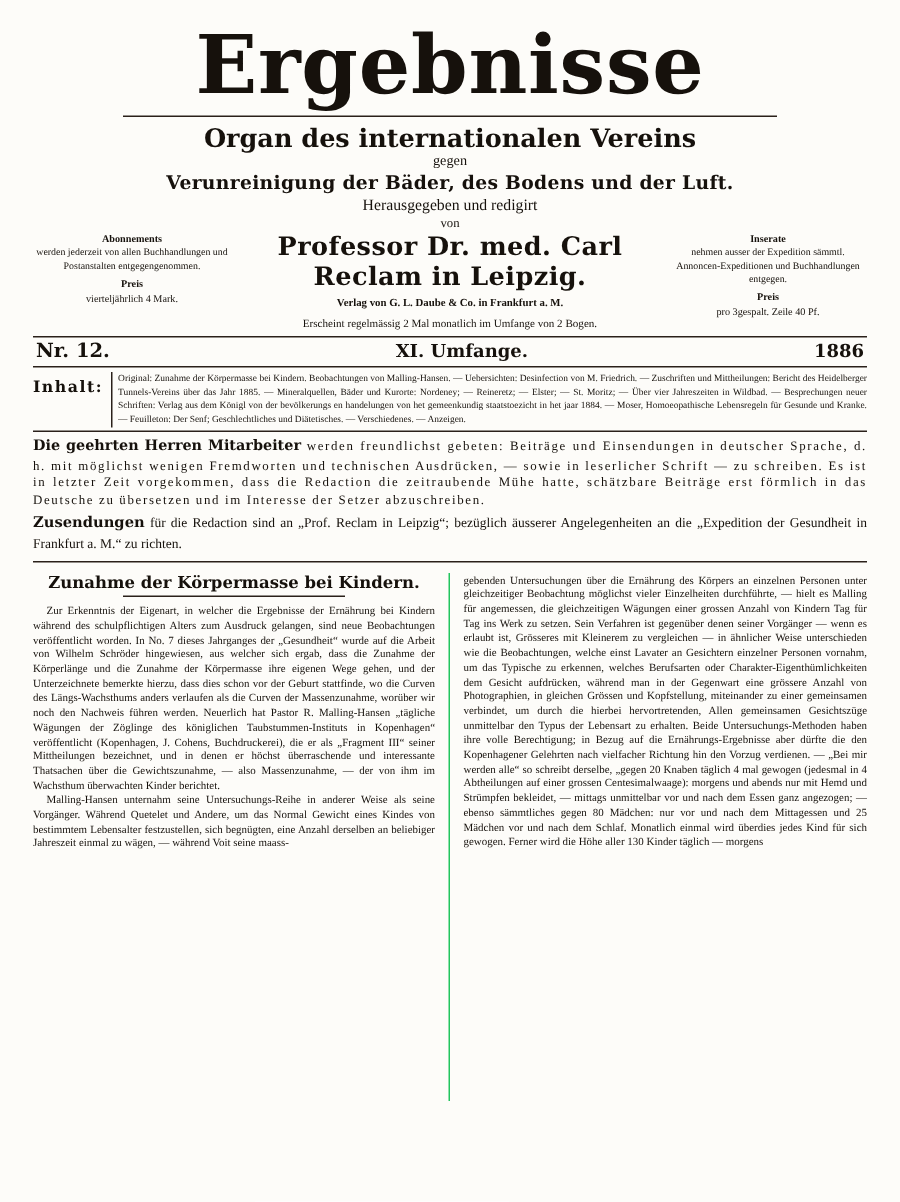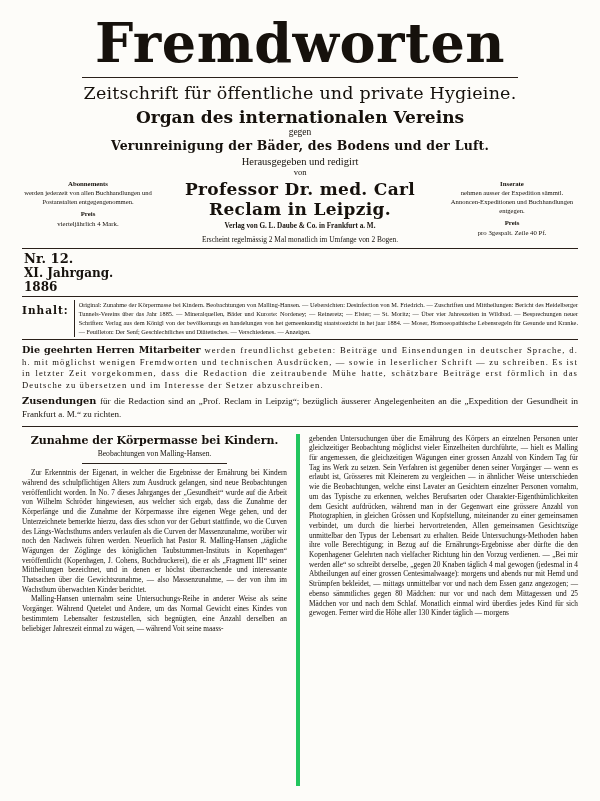--- a/index.html
+++ b/index.html
@@ -127,21 +127,20 @@
     margin: 4px 0 0 0;
   }
   .issue-line {
     display: flex;
     align-items: baseline;
     justify-content: space-between;
     font-family: "DejaVu Serif", serif;
     font-weight: 700;
     padding: 2px 2px 2px 2px;
     font-size: 11.5px;
-    flex-direction: column;
   }
   .issue-no { font-size: 13px; }
   .issue-vol { font-size: 12px; }
   .issue-year { font-size: 12px; }
   .issue-rule-bottom {
     border: 0;
     border-top: 1px solid #2a201a;
     margin: 0;
   }
   
@@ -210,21 +209,21 @@
   }
   .col {
     width: 50%;
     box-sizing: border-box;
     font-size: 7.3px;
     line-height: 1.33;
     text-align: justify;
   }
   .col.left {
     padding-right: 9px;
-    border-right: 4px solid #22c55e;
+    border-right: 1px solid #22c55e;
   }
   .col.right {
     padding-left: 9px;
   }
   .article-title {
     text-align: center;
     font-family: "DejaVu Serif", serif;
     font-weight: 700;
     font-size: 11px;
     margin: 0 0 1px 0;
@@ -245,23 +244,22 @@
     text-indent: 9px;
   }
   p.body-p.noindent { text-indent: 0; }
 </style>
 </head>
 <body>
 
 <div class="page">
 
   <div class="masthead">
-    <div class="journal-title">Fremdworten</div>
+    <div class="journal-title">Ergebnisse</div>
     <hr class="rule-thin">
-    <div class="subtitle">Zeitschrift für öffentliche und private Hygieine.</div>
     <div class="organ">Organ des internationalen Vereins</div>
     <div class="gegen">gegen</div>
     <div class="organ2">Verunreinigung der Bäder, des Bodens und der Luft.</div>
     <div class="edited">Herausgegeben und redigirt</div>
     <div class="von">von</div>
   </div>
 
   <div class="imprint">
     <div class="imprint-col">
       <span class="hdr">Abonnements</span>
@@ -282,21 +280,21 @@
       <div class="price-line" style="margin-top:3px;">
         <span class="hdr">Preis</span>
         <span>pro 3gespalt. Zeile 40 Pf.</span>
       </div>
     </div>
   </div>
 
   <hr class="issue-rule-top">
   <div class="issue-line">
     <span class="issue-no">Nr. 12.</span>
-    <span class="issue-vol">XI. Jahrgang.</span>
+    <span class="issue-vol">XI. Umfange.</span>
     <span class="issue-year">1886</span>
   </div>
   <hr class="issue-rule-bottom">
 
   <div class="contents">
     <div class="contents-label">Inhalt:</div>
     <div class="contents-body">Original: Zunahme der Körpermasse bei Kindern. Beobachtungen von Malling-Hansen. — Uebersichten: Desinfection von M. Friedrich. — Zuschriften und Mittheilungen: Bericht des Heidelberger Tunnels-Vereins über das Jahr 1885. — Mineralquellen, Bäder und Kurorte: Nordeney; — Reineretz; — Elster; — St. Moritz; — Über vier Jahreszeiten in Wildbad. — Besprechungen neuer Schriften: Verlag aus dem Königl von der bevölkerungs en handelungen von het gemeenkundig staatstoezicht in het jaar 1884. — Moser, Homoeopathische Lebensregeln für Gesunde und Kranke. — Feuilleton: Der Senf; Geschlechtliches und Diätetisches. — Verschiedenes. — Anzeigen.</div>
   </div>
   <hr class="rule-mid">
 
@@ -305,21 +303,20 @@
   </div>
   <div class="notice2">
     <span class="lead">Zusendungen</span><span> für die Redaction sind an „Prof. Reclam in Leipzig“; bezüglich äusserer Angelegenheiten an die „Expedition der Gesundheit in Frankfurt a. M.“ zu richten.</span>
   </div>
 
   <hr class="rule-after-notice">
 
   <div class="body-cols">
     <div class="col left">
       <div class="article-title">Zunahme der Körpermasse bei Kindern.</div>
-      <div class="article-sub">Beobachtungen von Malling-Hansen.</div>
       <hr class="article-title-rule">
       <p class="body-p">Zur Erkenntnis der Eigenart, in welcher die Ergebnisse der Ernährung bei Kindern während des schulpflichtigen Alters zum Ausdruck gelangen, sind neue Beobachtungen veröffentlicht worden. In No. 7 dieses Jahrganges der „Gesundheit“ wurde auf die Arbeit von Wilhelm Schröder hingewiesen, aus welcher sich ergab, dass die Zunahme der Körperlänge und die Zunahme der Körpermasse ihre eigenen Wege gehen, und der Unterzeichnete bemerkte hierzu, dass dies schon vor der Geburt stattfinde, wo die Curven des Längs-Wachsthums anders verlaufen als die Curven der Massenzunahme, worüber wir noch den Nachweis führen werden. Neuerlich hat Pastor R. Malling-Hansen „tägliche Wägungen der Zöglinge des königlichen Taubstummen-Instituts in Kopenhagen“ veröffentlicht (Kopenhagen, J. Cohens, Buchdruckerei), die er als „Fragment III“ seiner Mittheilungen bezeichnet, und in denen er höchst überraschende und interessante Thatsachen über die Gewichtszunahme, — also Massenzunahme, — der von ihm im Wachsthum überwachten Kinder berichtet.</p>
       <p class="body-p">Malling-Hansen unternahm seine Untersuchungs-Reihe in anderer Weise als seine Vorgänger. Während Quetelet und Andere, um das Normal Gewicht eines Kindes von bestimmtem Lebensalter festzustellen, sich begnügten, eine Anzahl derselben an beliebiger Jahreszeit einmal zu wägen, — während Voit seine maass-</p>
     </div>
     <div class="col right">
       <p class="body-p noindent">gebenden Untersuchungen über die Ernährung des Körpers an einzelnen Personen unter gleichzeitiger Beobachtung möglichst vieler Einzelheiten durchführte, — hielt es Malling für angemessen, die gleichzeitigen Wägungen einer grossen Anzahl von Kindern Tag für Tag ins Werk zu setzen. Sein Verfahren ist gegenüber denen seiner Vorgänger — wenn es erlaubt ist, Grösseres mit Kleinerem zu vergleichen — in ähnlicher Weise unterschieden wie die Beobachtungen, welche einst Lavater an Gesichtern einzelner Personen vornahm, um das Typische zu erkennen, welches Berufsarten oder Charakter-Eigenthümlichkeiten dem Gesicht aufdrücken, während man in der Gegenwart eine grössere Anzahl von Photographien, in gleichen Grössen und Kopfstellung, miteinander zu einer gemeinsamen verbindet, um durch die hierbei hervortretenden, Allen gemeinsamen Gesichtszüge unmittelbar den Typus der Lebensart zu erhalten. Beide Untersuchungs-Methoden haben ihre volle Berechtigung; in Bezug auf die Ernährungs-Ergebnisse aber dürfte die den Kopenhagener Gelehrten nach vielfacher Richtung hin den Vorzug verdienen. — „Bei mir werden alle“ so schreibt derselbe, „gegen 20 Knaben täglich 4 mal gewogen (jedesmal in 4 Abtheilungen auf einer grossen Centesimalwaage): morgens und abends nur mit Hemd und Strümpfen bekleidet, — mittags unmittelbar vor und nach dem Essen ganz angezogen; — ebenso sämmtliches gegen 80 Mädchen: nur vor und nach dem Mittagessen und 25 Mädchen vor und nach dem Schlaf. Monatlich einmal wird überdies jedes Kind für sich gewogen. Ferner wird die Höhe aller 130 Kinder täglich — morgens</p>
     </div>
   </div>
 
 </div>

